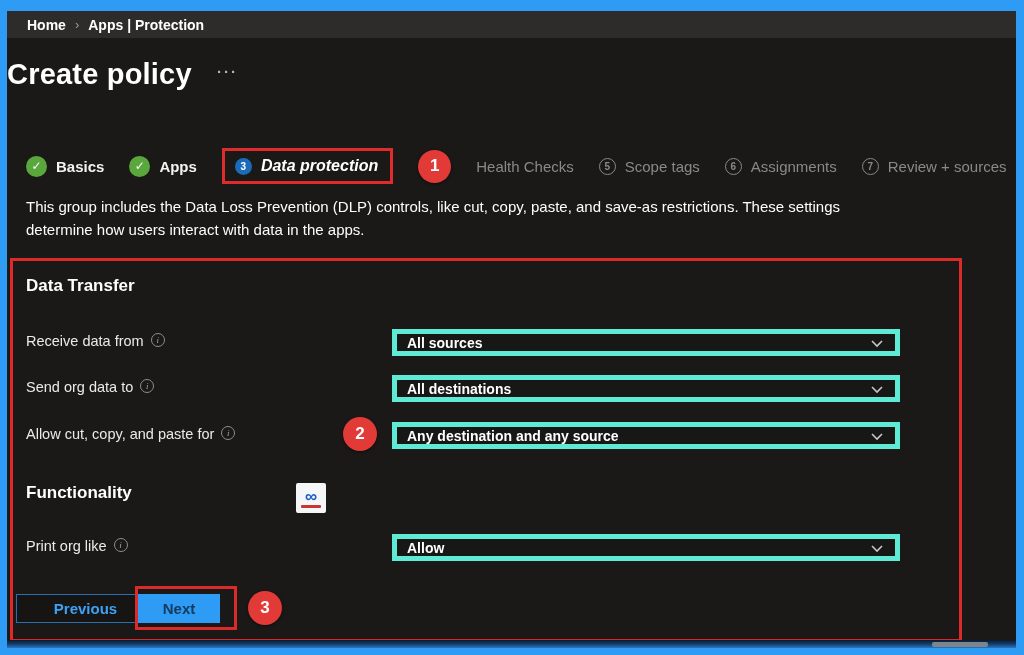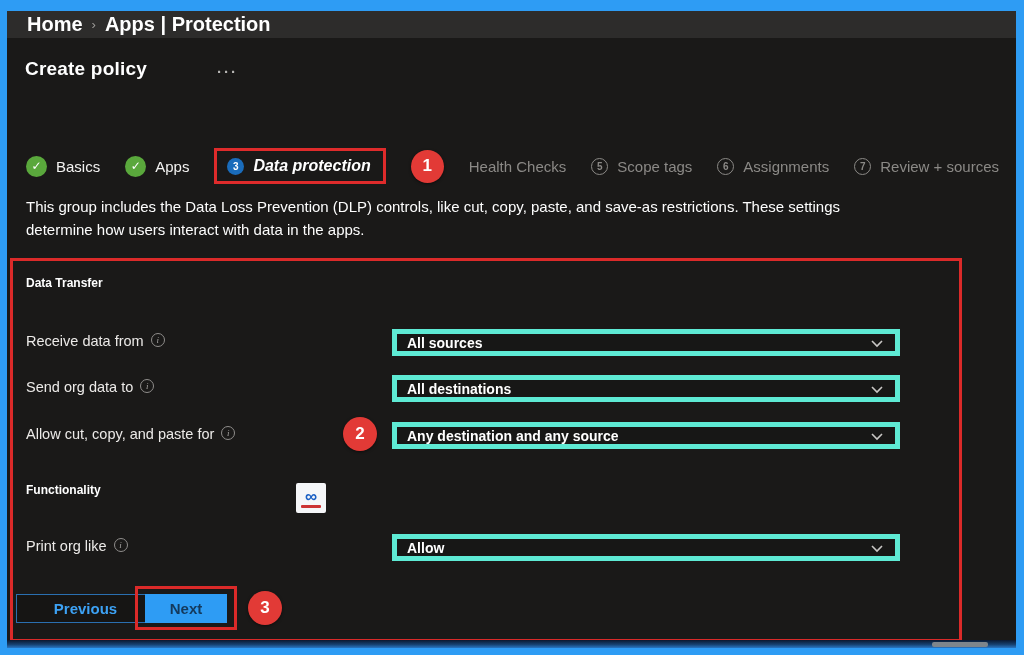--- a/index.html
+++ b/index.html
@@ -4,66 +4,66 @@
 <style>
   * { margin:0; padding:0; box-sizing:border-box; }
   html,body { width:1024px; height:655px; }
   body { font-family:"Liberation Sans","DejaVu Sans",sans-serif; }
 
   .frame { position:relative; width:1024px; height:655px; background:#2e9cf4; overflow:hidden; }
   .content { position:absolute; left:7px; top:11px; right:8px; bottom:7px; background:#1a1918; overflow:hidden; }
 
   
   .crumb-bar { position:absolute; left:0; top:0; right:0; height:27px; background:#2d2c2b; display:flex; align-items:center; padding-left:20px; gap:9px; }
-  .crumb { color:#ffffff; font-size:20px; font-weight:600; cursor:pointer; }
+  .crumb { color:#ffffff; font-size:14px; font-weight:600; cursor:pointer; }
   .crumb-sep { color:#9b9997; font-size:13px; }
 
   
-  .page-title { position:absolute; left:18px; top:47px; color:#ffffff; font-size:19px; font-weight:700; letter-spacing:.2px; }
+  .page-title { position:absolute; left:0; top:47px; color:#ffffff; font-size:29px; font-weight:700; letter-spacing:.2px; }
   .title-ellipsis { position:absolute; left:210px; top:52px; color:#b8b6b4; font-size:15px; font-weight:700; letter-spacing:2px; }
 
   
   .steps { position:absolute; left:19px; top:133px; right:0; height:44px; display:flex; align-items:center; gap:25px; overflow:hidden; white-space:nowrap; }
   .step { display:flex; align-items:center; gap:9px; }
   .step-label { font-size:15px; }
-  .step.done .step-label { color:#f3f2f1; font-weight:400; }
+  .step.done .step-label { color:#f3f2f1; font-weight:700; }
   .step.upcoming .step-label { color:#8b8986; }
   .check-circle { width:21px; height:21px; border-radius:50%; background:#5aa83c; color:#ffffff; font-size:12px; font-weight:700; display:flex; align-items:center; justify-content:center; }
   .num-circle { width:17px; height:17px; border-radius:50%; border:1px solid #8b8986; color:#8b8986; font-size:10px; font-weight:700; display:flex; align-items:center; justify-content:center; }
   .num-circle.active { width:17px; height:17px; border:none; background:#1a6cbb; color:#ffffff; }
   .step.current { border:3px solid #df2b2b; padding:6px 12px 6px 10px; }
   .step.current .step-label { color:#ffffff; font-weight:700; font-size:16px;font-style:italic; }
 
   .marker { border-radius:50%; background:#e23a36; color:#ffffff; font-weight:700; display:flex; align-items:center; justify-content:center; box-shadow:0 1px 3px rgba(0,0,0,.5); }
   .marker-1 { width:33px; height:33px; font-size:17px; flex:none; }
   .marker-abs { position:absolute; width:34px; height:34px; font-size:17px; }
 
   
   .desc { position:absolute; left:19px; top:184px; width:830px; color:#fdfdfd; font-size:15px; line-height:23px; }
 
   
   .form-annotation { position:absolute; left:3px; top:247px; width:952px; height:384px; border:3px solid #db2a29; pointer-events:none; }
 
-  .section-heading { position:absolute; color:#ffffff; font-size:12px; font-weight:700; }
+  .section-heading { position:absolute; color:#ffffff; font-size:17px; font-weight:700; }
 
   .field-label { position:absolute; left:19px; color:#eceae8; font-size:14.5px; display:flex; align-items:flex-start; gap:7px; height:27px; }
   .info-icon { width:14px; height:14px; border-radius:50%; border:1px solid #8f8d8b; color:#a5a3a1; font-size:9px; font-style:italic; font-family:"Liberation Serif",serif; display:flex; align-items:center; justify-content:center; flex:none; }
 
   .dropdown { position:absolute; left:385px; width:508px; height:27px; border:5px solid #5eead4; background:#171716; display:flex; align-items:center; padding:0 10px; cursor:pointer; }
   .dropdown .dd-value { color:#ffffff; font-size:14px; font-weight:600; flex:1; }
   .dropdown .chev { flex:none; }
 
   
   .watermark { position:absolute; left:289px; top:472px; width:30px; height:30px; background:#f5f6f8; border-radius:2px; display:flex; flex-direction:column; align-items:center; justify-content:center; }
   .watermark .inf { color:#1a5fc4; font-size:17px; font-weight:700; line-height:15px; }
   .watermark .redline { width:20px; height:3px; margin-top:1px; background:#c33; border-radius:1px; }
 
   
   .btn-previous { position:absolute; left:9px; top:583px; width:139px; height:29px; background:#161514; border:1px solid #2a6fb0; color:#3da2f5; font-size:15px; font-weight:700; display:flex; align-items:center; justify-content:center; cursor:pointer; }
-  .next-annotation { position:absolute; left:128px; top:575px; width:102px; height:44px; border:3px solid #db2a29; display:flex; align-items:center; justify-content:center; }
+  .next-annotation { position:absolute; left:128px; top:575px; width:102px; height:44px; border:3px solid #db2a29; display:flex; align-items:center; justify-content:flex-start; }
   .btn-next { width:82px; height:29px; background:#2e9cf4; border:1px solid #2e9cf4; color:#14395c; font-size:15px; font-weight:700; display:flex; align-items:center; justify-content:center; cursor:pointer; }
 
   
   .bottom-strip { position:absolute; left:0; right:0; bottom:0; height:8px; background:linear-gradient(180deg,#0a1830 0%, #16406f 55%, #2a77c4 100%); }
   .bottom-thumb { position:absolute; right:28px; bottom:1px; width:56px; height:5px; background:#7d858c; border-radius:2px; }
 </style>
 </head>
 <body>
 
 <div class="frame">

